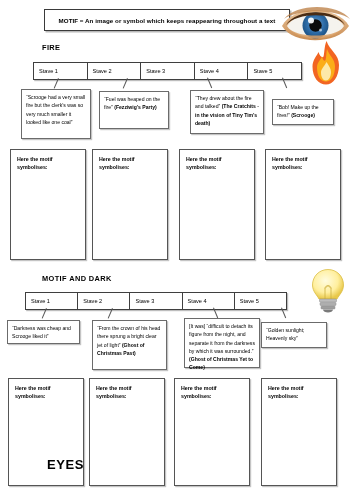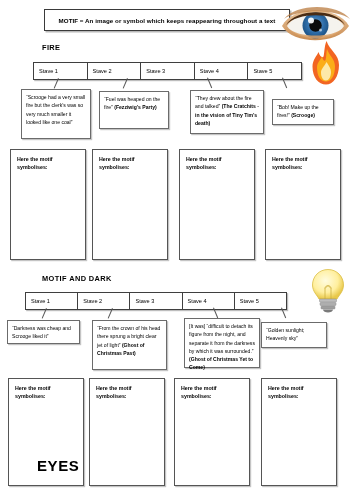--- a/index.html
+++ b/index.html
@@ -141,23 +141,23 @@
     z-index: 2;
   }
   .motif-label {
     font-size: 5.3px;
     font-weight: bold;
     line-height: 1.55;
     width: 46px;
   }
   .eyes-word {
     position: absolute;
-    left: 28px;
+    left: 38px;
     top: 78px;
-    font-size: 15px;
+    font-size: 13px;
     font-weight: bold;
     letter-spacing: 0.6px;
   }
 </style>
 </head>
 <body>
 
 <div class="page">
 
   <div class="title-box">

